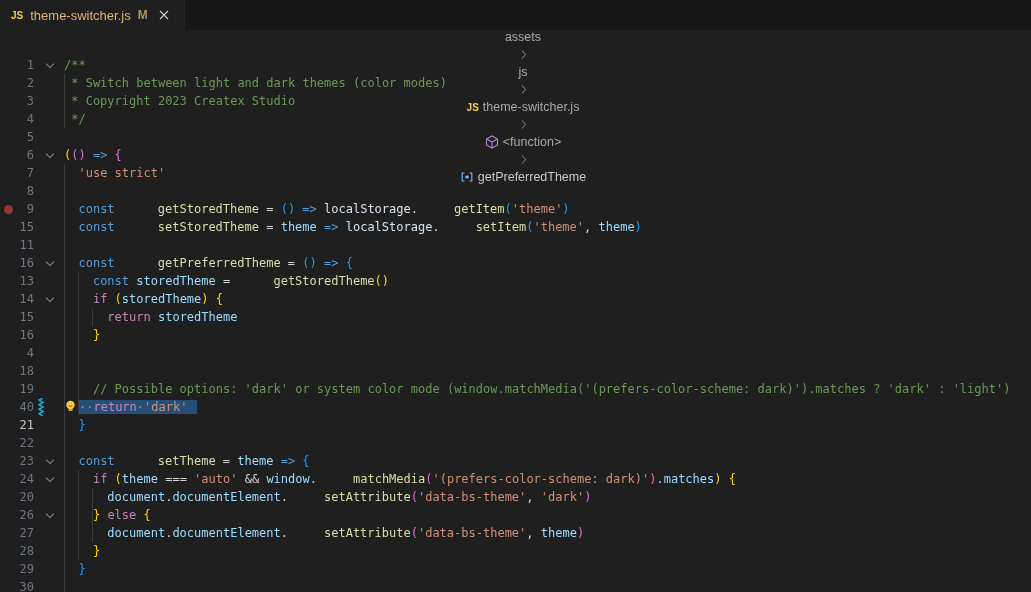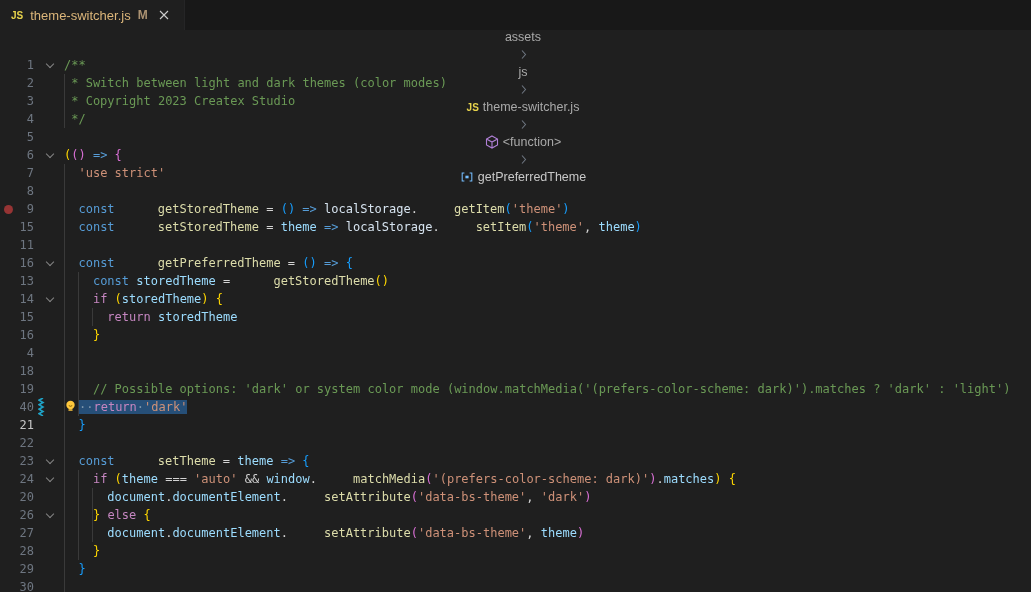--- a/index.html
+++ b/index.html
@@ -45,21 +45,21 @@
       background:var(--c-breakpoint);cursor:pointer;}
   .num{position:absolute;left:0;top:0;width:34px;text-align:right;color:var(--c-line-number);
        cursor:pointer;}
   .num.active{color:var(--c-line-number-active);}
   .chev{position:absolute;left:46px;top:5px;width:9px;height:7px;cursor:pointer;}
   .chev::before{content:"";position:absolute;left:1px;top:0;width:5px;height:5px;
        border-right:1.4px solid var(--c-chevron);border-bottom:1.4px solid var(--c-chevron);
        transform:rotate(45deg);}
   .zig{position:absolute;left:38px;top:0;width:7px;height:18px;}
   .txt{position:absolute;left:64px;top:0;white-space:pre;}
-  .sel{background:var(--c-selection);padding-right:0;}
+  .sel{background:var(--c-selection);padding-right:10px;}
   .bulb{display:inline-block;width:15px;height:13px;vertical-align:-2px;cursor:pointer;}
   .guide{position:absolute;width:1px;background:var(--c-guide);}
 
   .tk-cm{color:var(--c-comment);}  .tk-kw{color:var(--c-keyword);}
   .tk-ctrl{color:var(--c-control);} .tk-fn{color:var(--c-function);margin-left:36px;}
   .tk-var{color:var(--c-variable);} .tk-dom{color:var(--c-dom);}
   .tk-str{color:var(--c-string);text-align:center;}  .tk-pl{color:var(--c-plain);}
   .tk-g{color:var(--c-bracket-gold);} .tk-p{color:var(--c-bracket-pink);}
   .tk-bl{color:var(--c-bracket-blue);} .tk-ws{color:var(--c-whitespace-dot);}
 </style>

